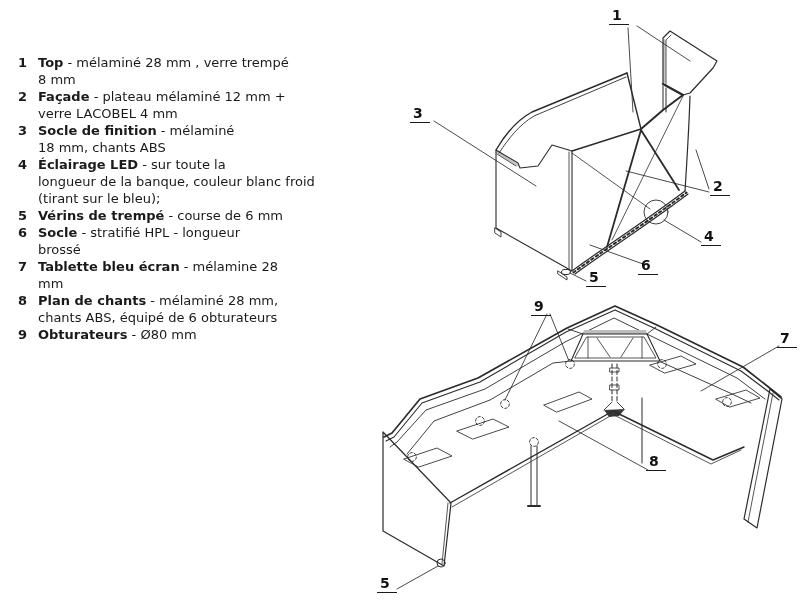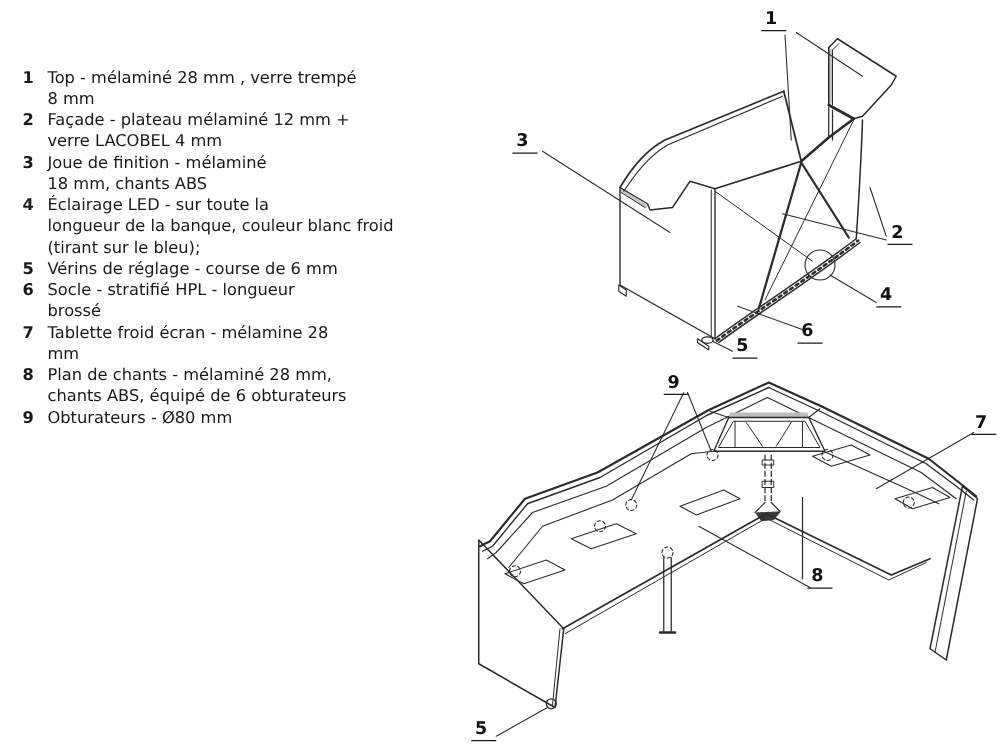--- a/index.html
+++ b/index.html
@@ -5,21 +5,21 @@
   html,body{margin:0;padding:0;background:#ffffff;}
   .page{
     position:relative;width:800px;height:600px;background:#ffffff;overflow:hidden;
     font-family:"DejaVu Sans","Liberation Sans",sans-serif;color:#1a1a1a;
   }
   
   .legend{position:absolute;left:14px;top:54px;width:348px;font-size:13px;line-height:17px;}
   .legend-item{display:flex;align-items:flex-start;}
   .legend-num{flex:0 0 20px;padding-left:4px;font-weight:bold;}
   .legend-text{flex:1;white-space:pre-wrap;}
-  .legend-text b{font-weight:normal;}
+  .legend-text b{font-weight:bold;}
   
   .drawing{position:absolute;left:0;top:0;width:800px;height:600px;}
   .callout{
     position:absolute;display:inline-block;
     font-weight:bold;font-size:14px;line-height:15px;color:#111;
     border-bottom:1.7px solid #1a1a1a;padding:0 7px 1px 3px;
   }
 </style>
 </head>
 <body>
@@ -32,41 +32,41 @@
       <span class="legend-text"><b>Top</b><span> - mélaminé 28 mm , verre trempé
 8 mm</span></span>
     </div>
     <div class="legend-item">
       <span class="legend-num">2</span>
       <span class="legend-text"><b>Façade</b><span> - plateau mélaminé 12 mm +
 verre LACOBEL 4 mm</span></span>
     </div>
     <div class="legend-item">
       <span class="legend-num">3</span>
-      <span class="legend-text"><b>Joue de finition</b><span> - mélaminé
+      <span class="legend-text"><b>Socle de finition</b><span> - mélaminé
 18 mm, chants ABS</span></span>
     </div>
     <div class="legend-item">
       <span class="legend-num">4</span>
       <span class="legend-text"><b>Éclairage LED</b><span> - sur toute la
 longueur de la banque, couleur blanc froid
 (tirant sur le bleu);</span></span>
     </div>
     <div class="legend-item">
       <span class="legend-num">5</span>
-      <span class="legend-text"><b>Vérins de réglage</b><span> - course de 6 mm</span></span>
+      <span class="legend-text"><b>Vérins de trempé</b><span> - course de 6 mm</span></span>
     </div>
     <div class="legend-item">
       <span class="legend-num">6</span>
       <span class="legend-text"><b>Socle</b><span> - stratifié HPL - longueur
 brossé</span></span>
     </div>
     <div class="legend-item">
       <span class="legend-num">7</span>
-      <span class="legend-text"><b>Tablette froid écran</b><span> - mélamine 28
+      <span class="legend-text"><b>Tablette bleu écran</b><span> - mélamine 28
 mm</span></span>
     </div>
     <div class="legend-item">
       <span class="legend-num">8</span>
       <span class="legend-text"><b>Plan de chants</b><span> - mélaminé 28 mm,
 chants ABS, équipé de 6 obturateurs</span></span>
     </div>
     <div class="legend-item">
       <span class="legend-num">9</span>
       <span class="legend-text"><b>Obturateurs</b><span> - Ø80 mm</span></span>

